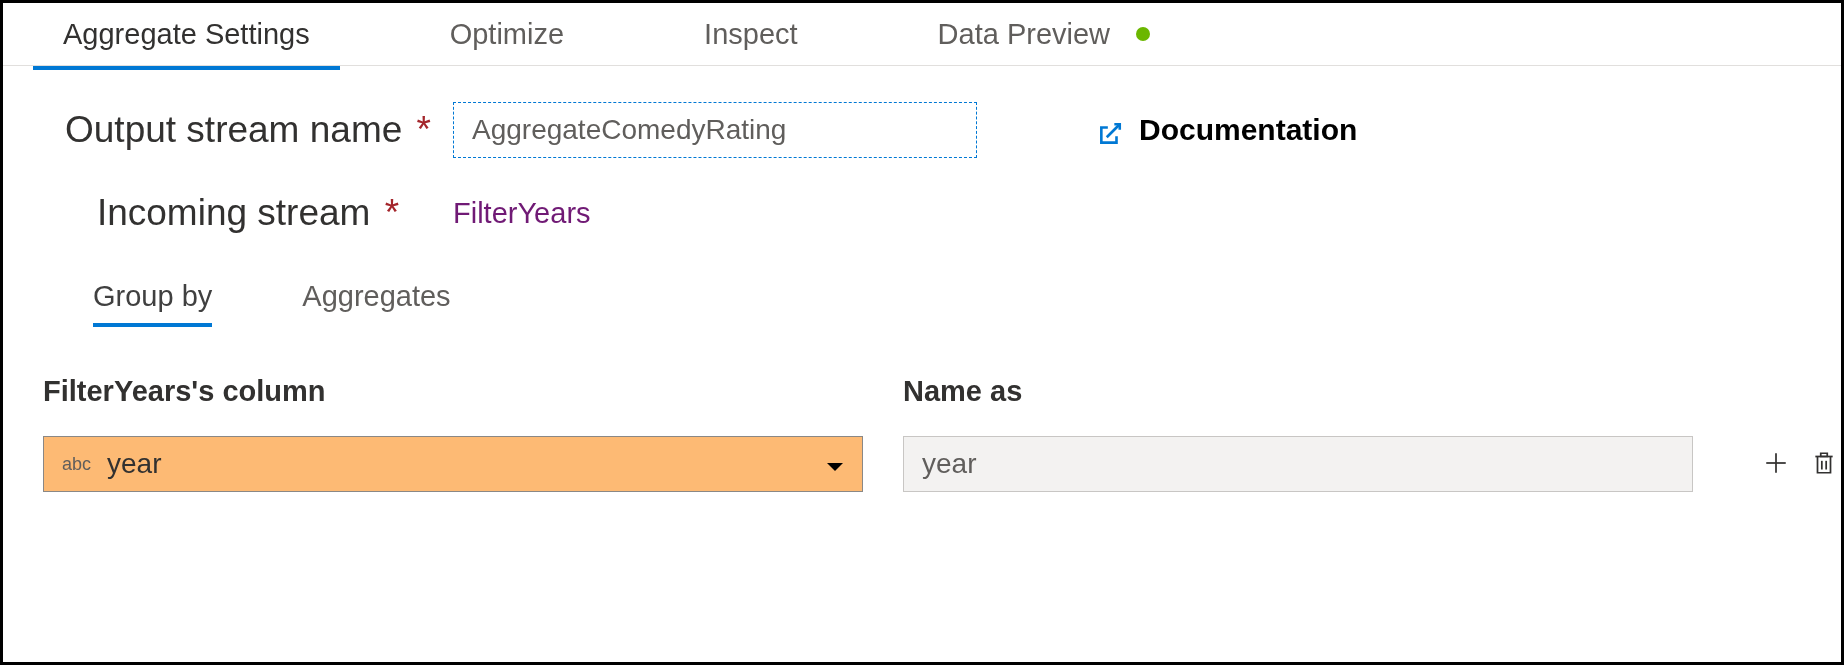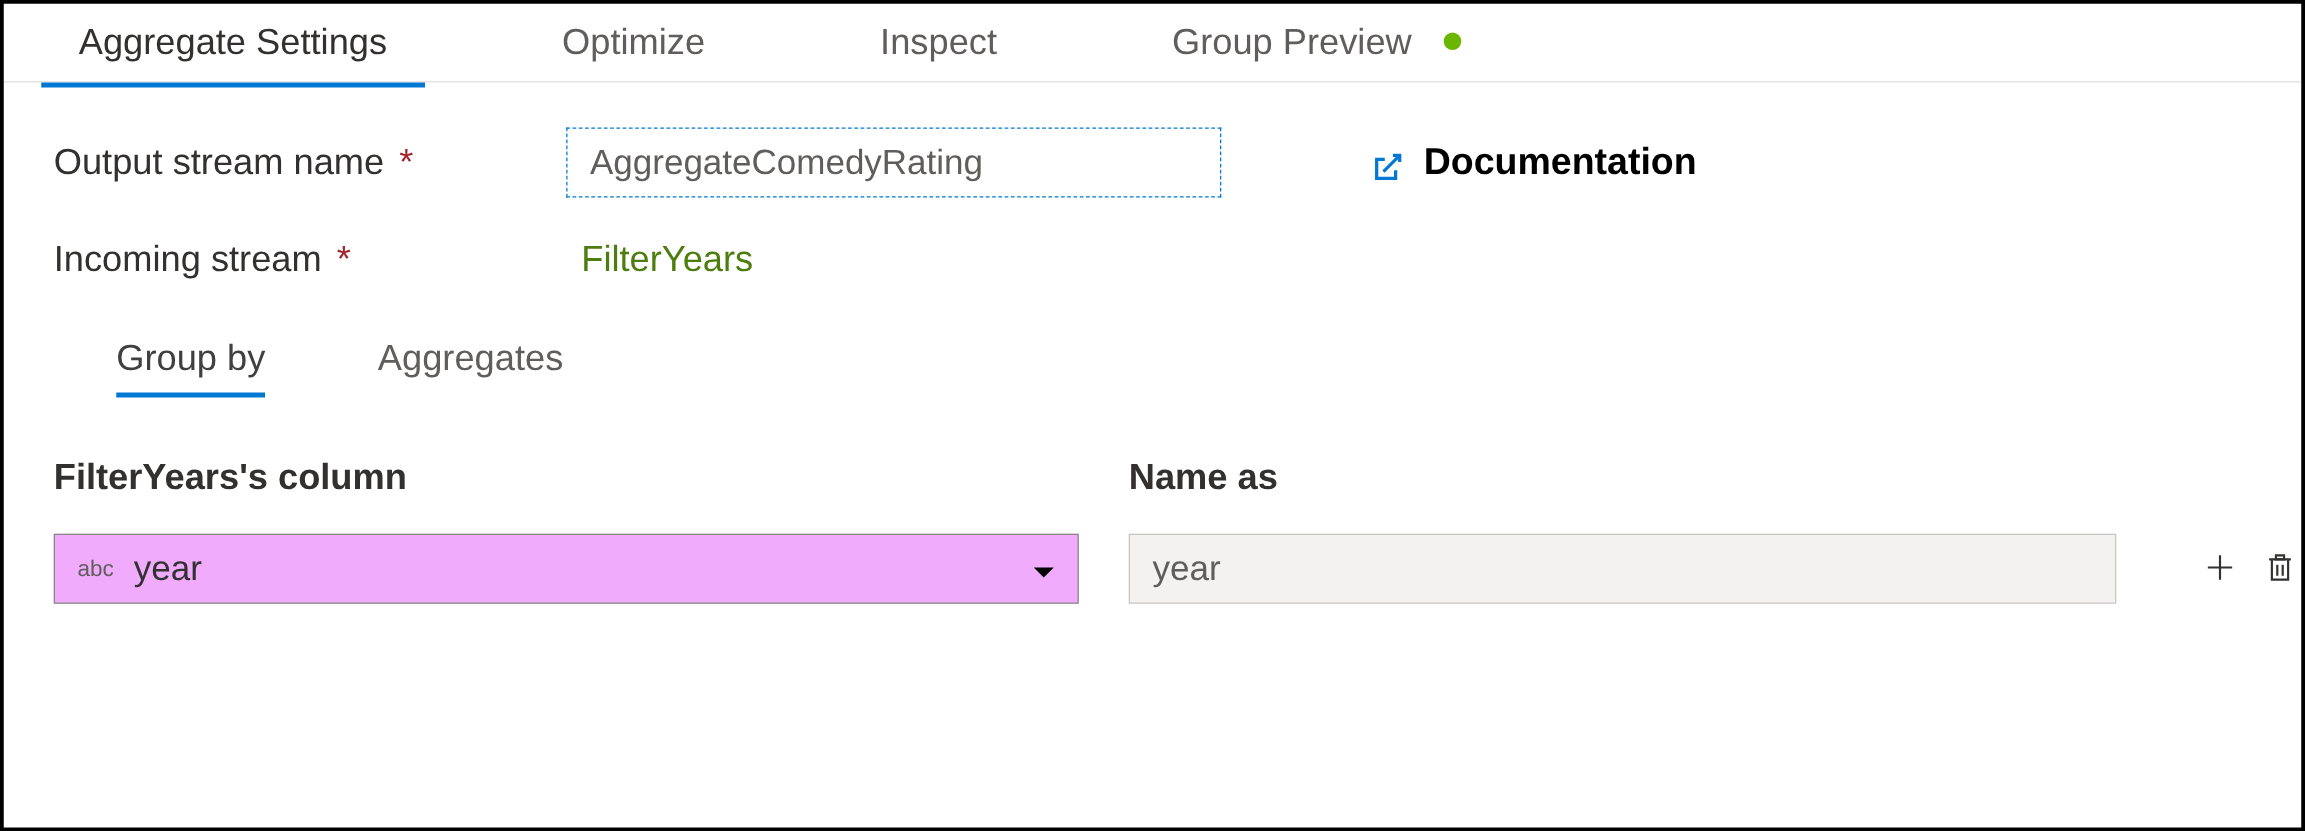--- a/index.html
+++ b/index.html
@@ -56,40 +56,40 @@
     padding: 36px 40px;
   }
   .form-row {
     display: flex;
     align-items: center;
     margin-bottom: 34px;
   }
   .form-label {
     width: 410px;
     color: #323130;
-    font-size: 29px;
+    font-size: 37px;
+    text-align: center;
   }
   .required {
     color: #a4262c;
     margin-left: 4px;
   }
   .text-input {
     border: 1px dashed #0078d4;
     background: #fff;
     padding: 10px 18px;
     font-size: 28px;
     color: #605e5c;
     width: 524px;
     height: 56px;
     font-family: inherit;
   }
   .link-text {
-    color: #4d7c0f;
-    font-size: 29px;
-    margin-left: 12px;
+    color: #701a75;
+    font-size: 29px;
   }
   .doc-link {
     display: flex;
     align-items: flex-end;
     margin-left: 120px;
     gap: 16px;
   }
   .doc-link-text {
     color: #000;
     font-weight: 600;
@@ -130,21 +130,21 @@
   .col-block {
     flex: 0 0 820px;
   }
   .col-header {
     font-weight: 600;
     font-size: 29px;
     margin-bottom: 28px;
   }
   .dropdown {
     border: 1px solid #8a8886;
-    background: #f0abfc;
+    background: #fdba74;
     height: 56px;
     display: flex;
     align-items: center;
     padding: 0 18px;
     position: relative;
     cursor: pointer;
     width: 820px;
   }
   .dropdown .type-badge {
     font-size: 18px;
@@ -190,21 +190,21 @@
   .icon-btn svg { width: 26px; height: 26px; display: block; }
 </style>
 </head>
 <body>
 
 <div class="tabs">
   <div class="tab active">Aggregate Settings</div>
   <div class="tab">Optimize</div>
   <div class="tab">Inspect</div>
   <div class="tab">
-    <span>Group Preview</span>
+    <span>Data Preview</span>
     <span class="status-dot"></span>
   </div>
 </div>
 
 <div class="content">
 
   <div class="form-row">
     <div class="form-label">
       <span>Output stream name</span>
       <span class="required">*</span>

